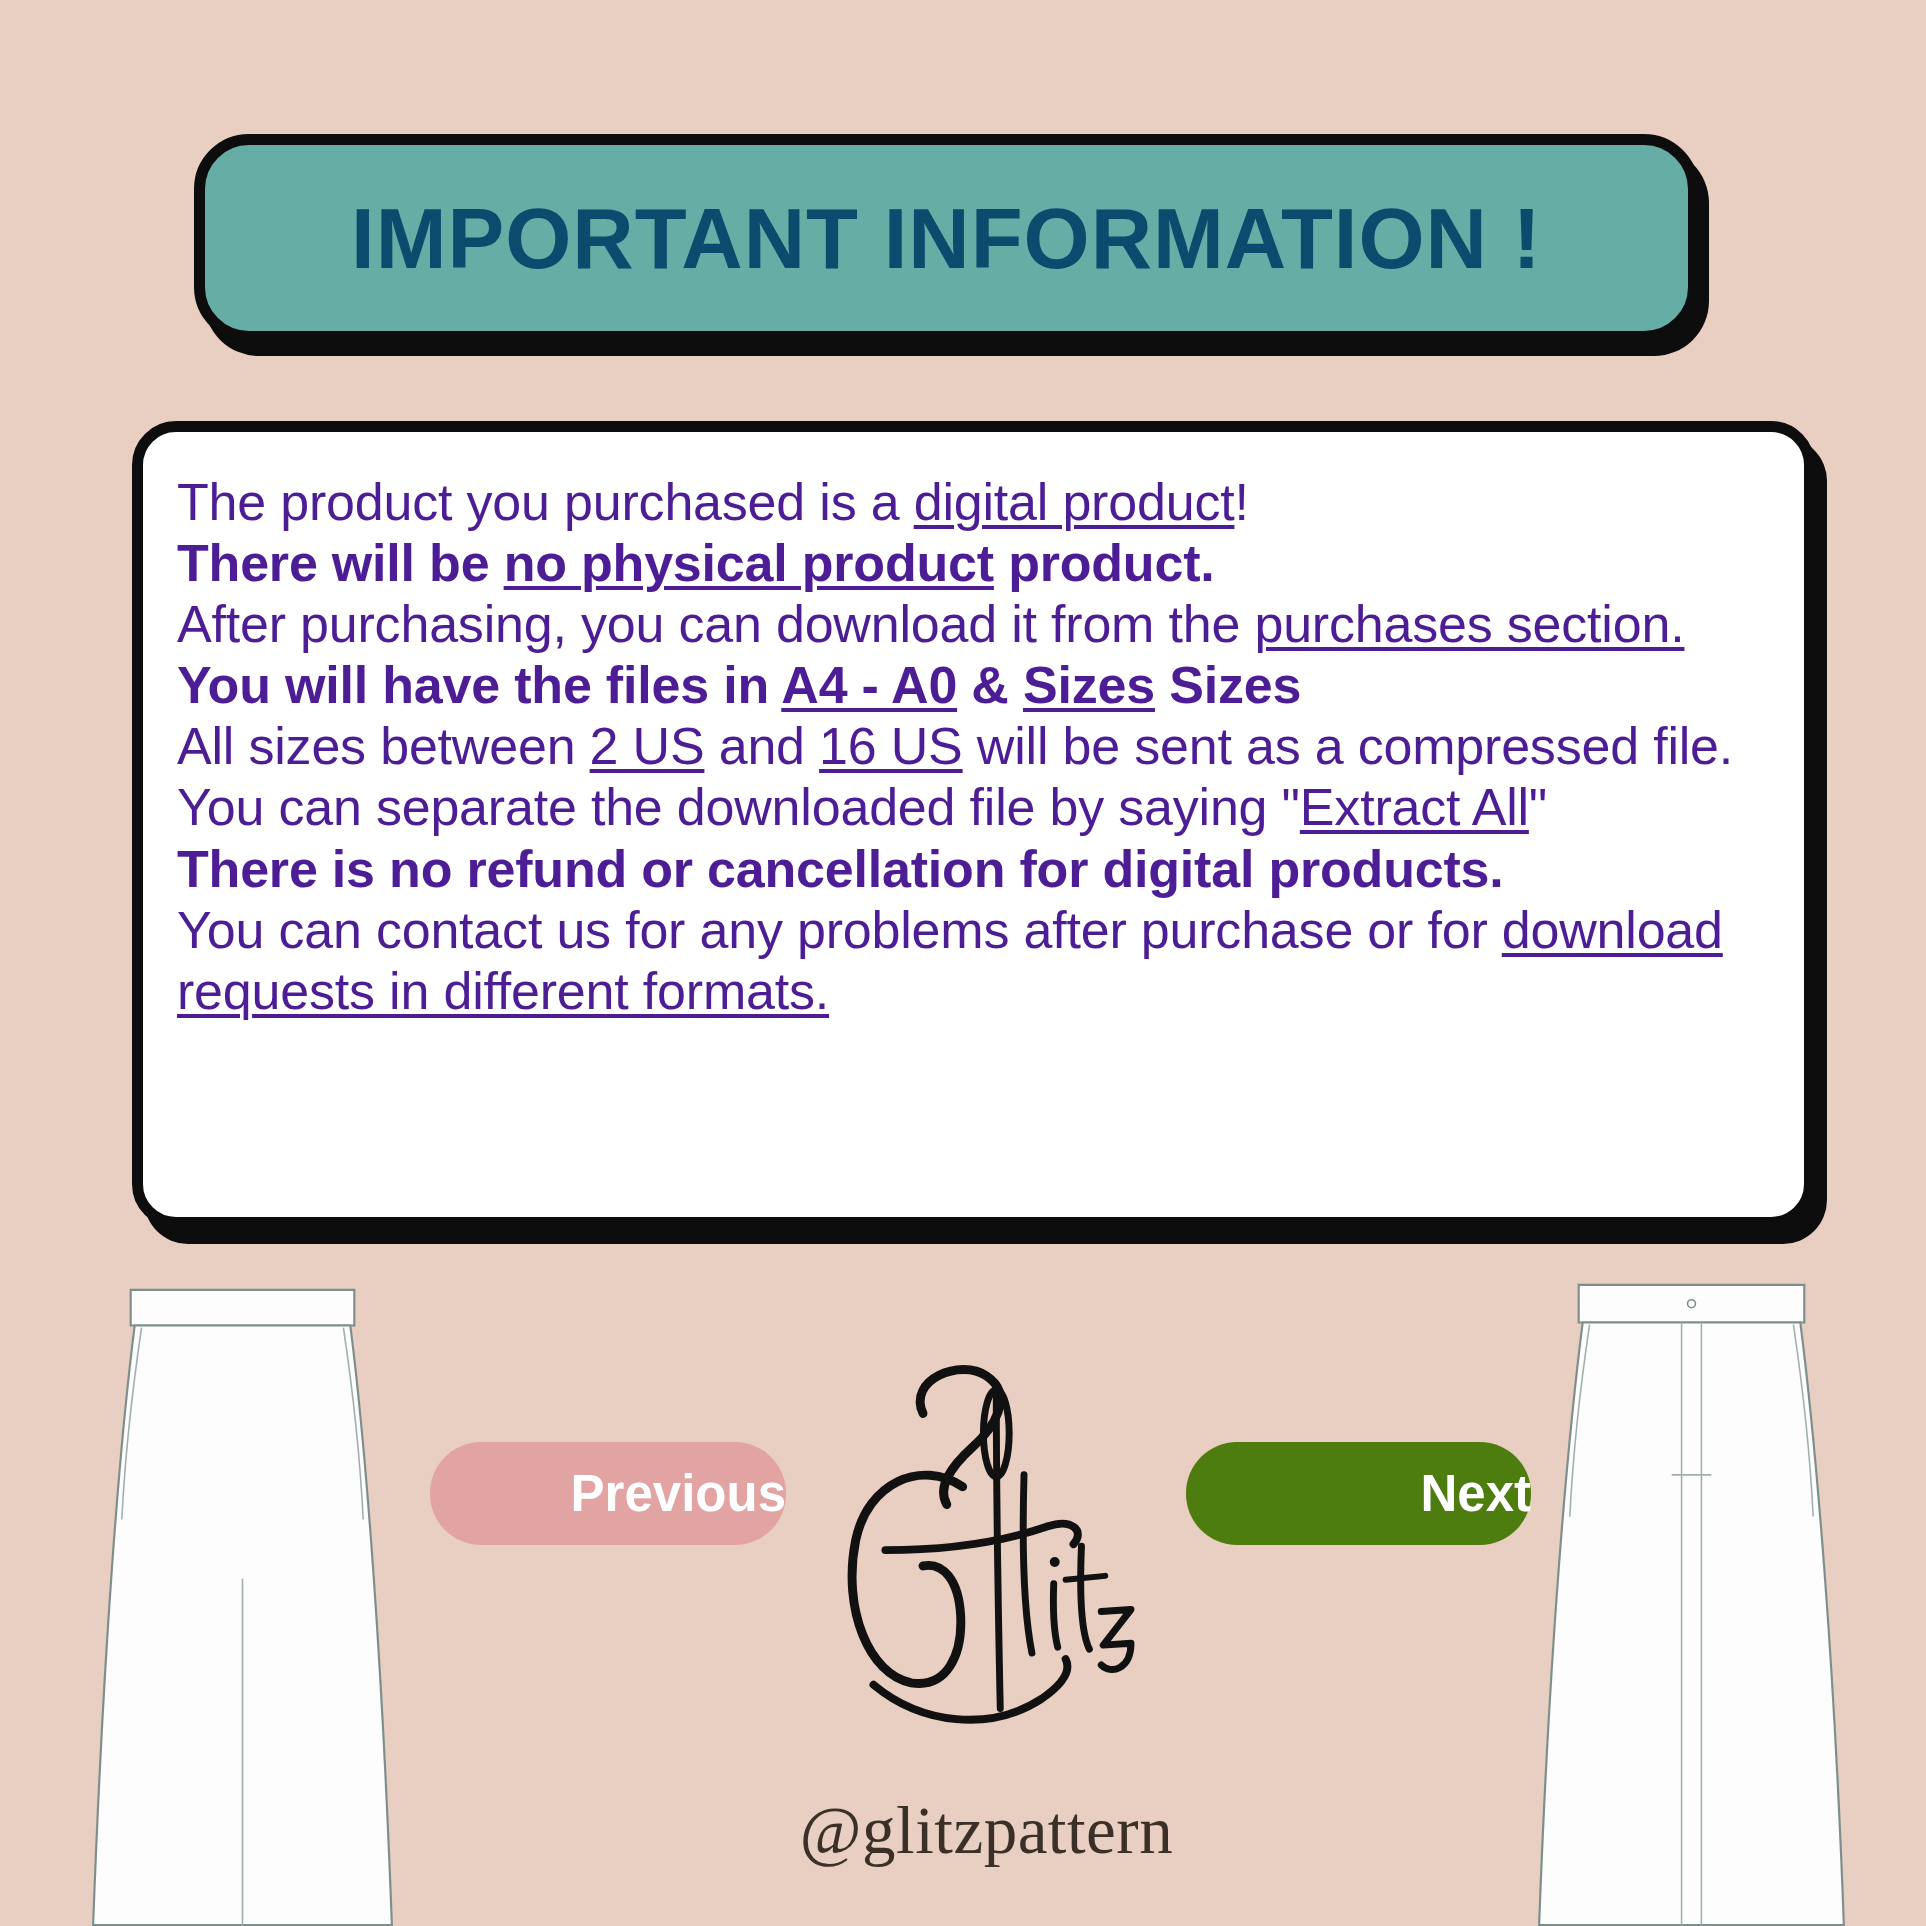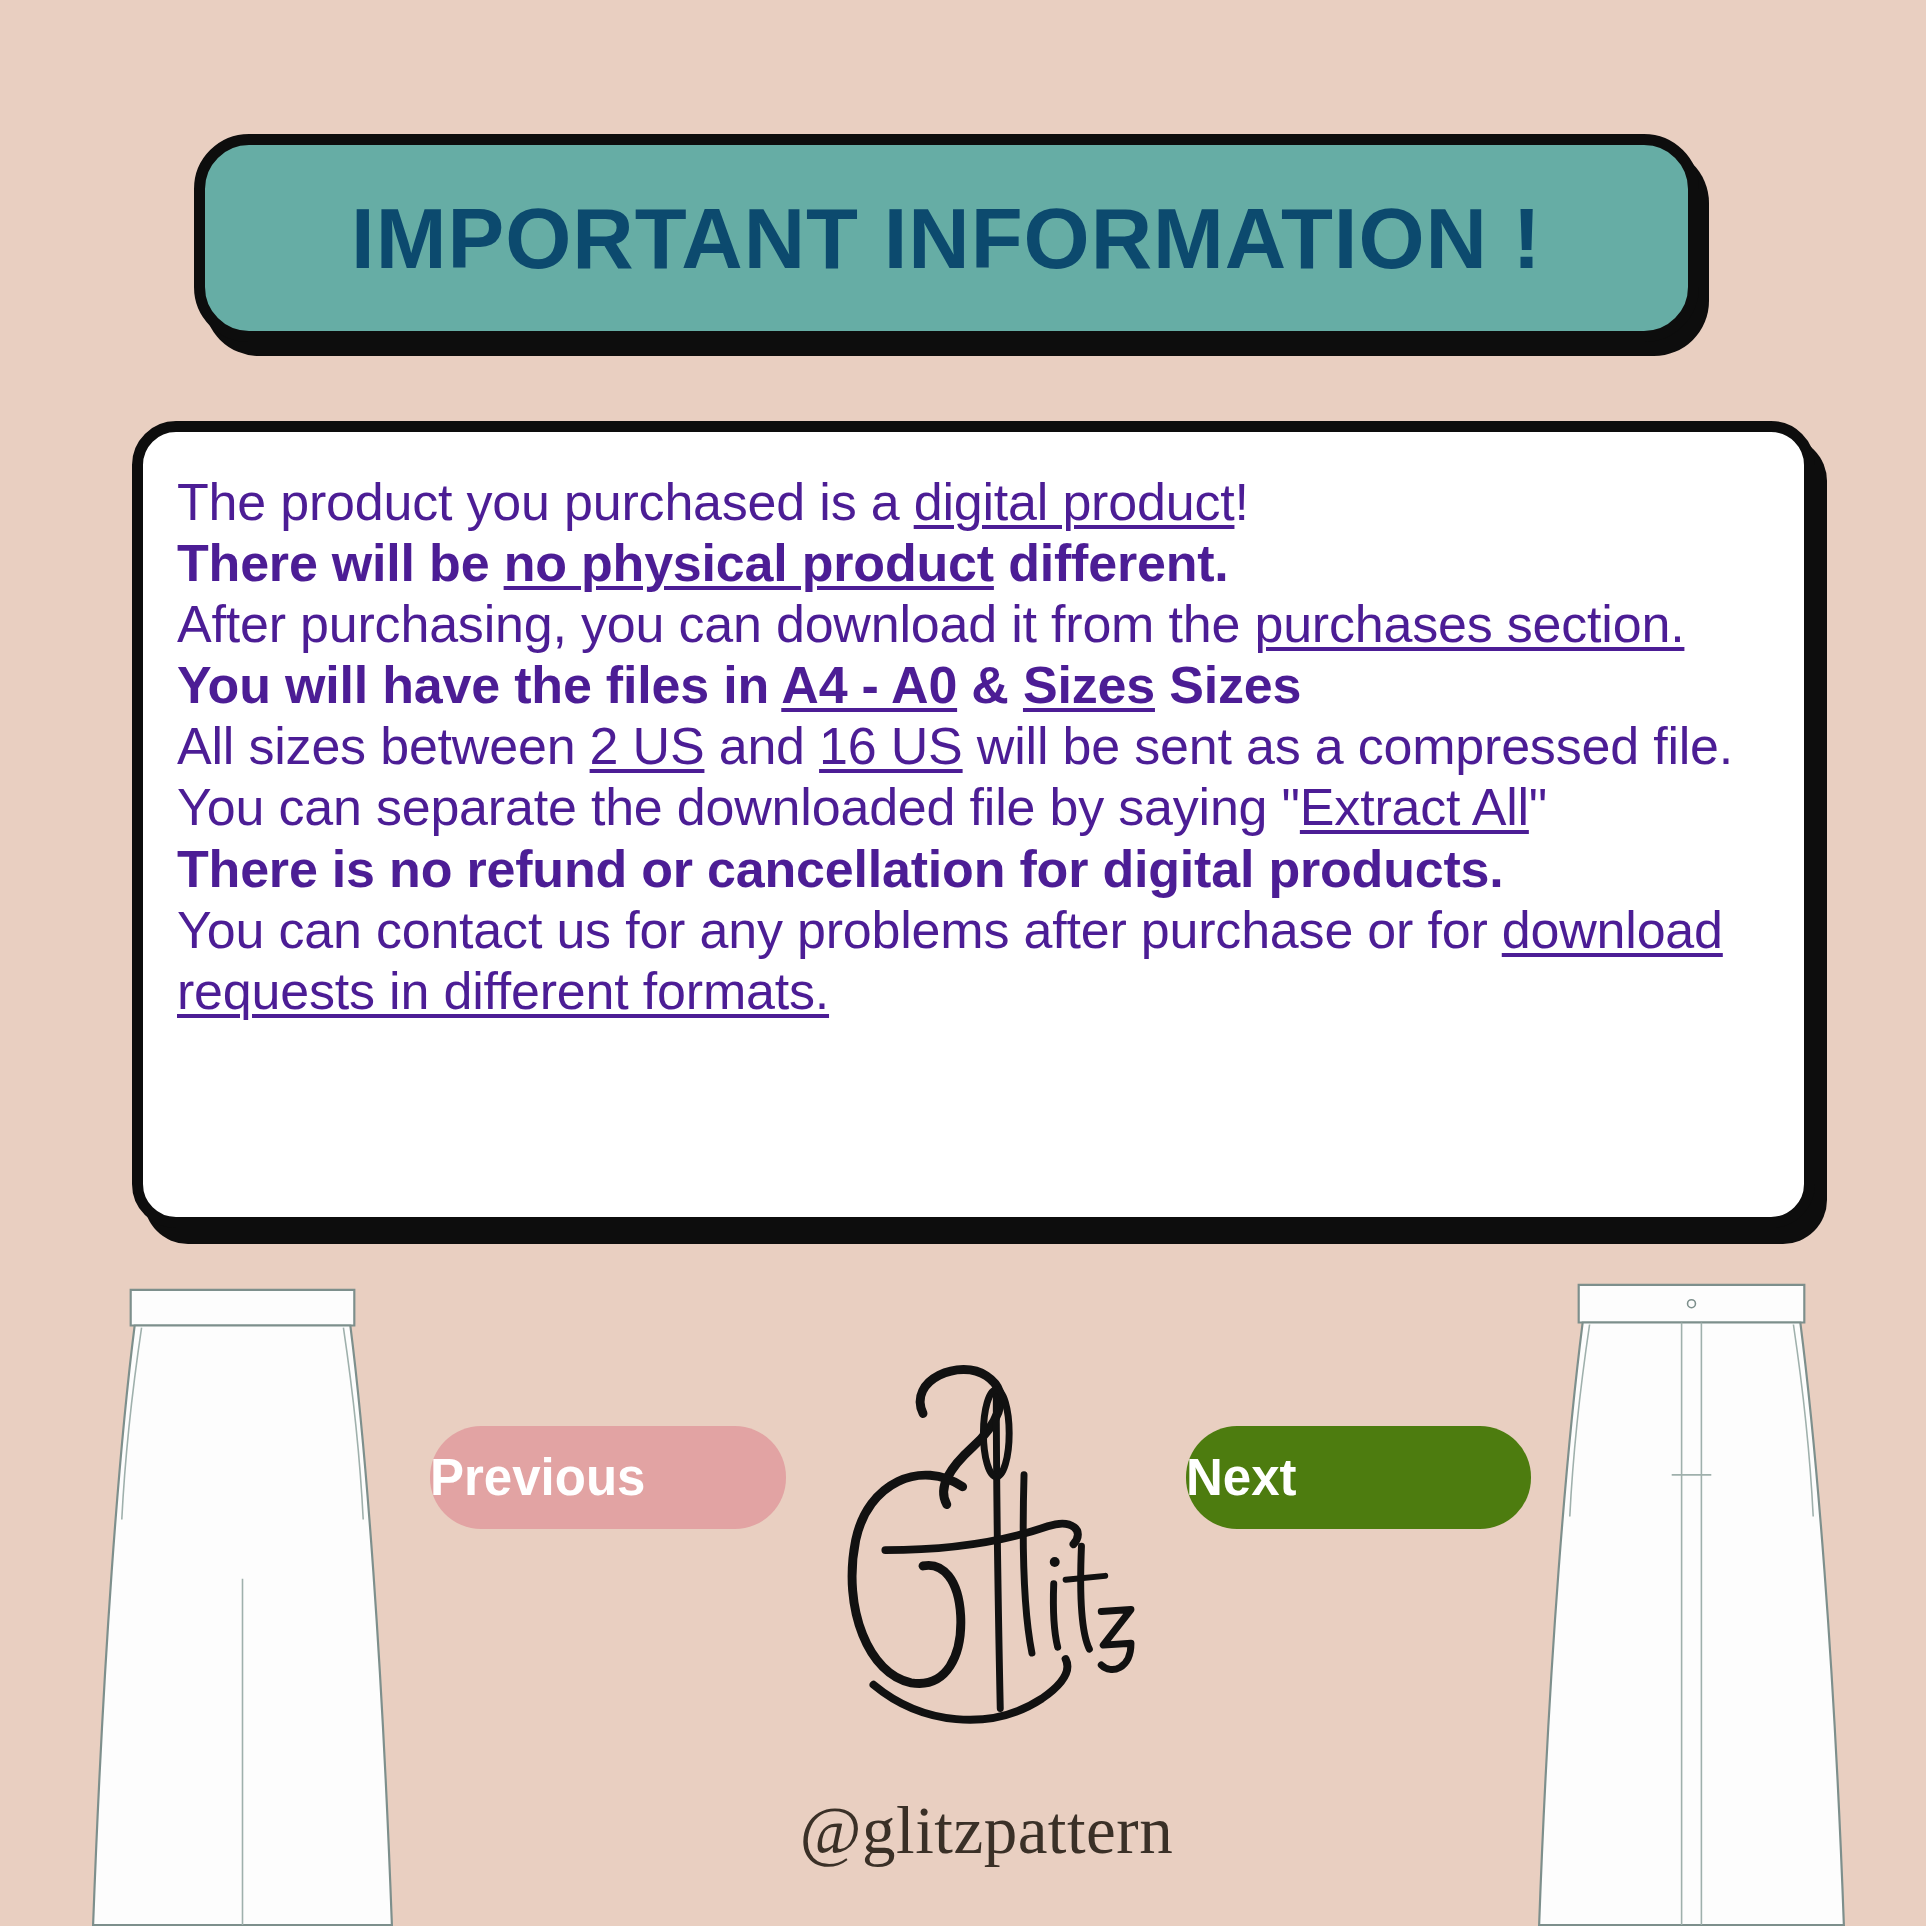--- a/index.html
+++ b/index.html
@@ -70,26 +70,27 @@
     text-underline-offset: 5px;
   }
 
   
   .nav-button {
     position: absolute;
     height: 103px;
     border-radius: 51px;
     display: flex;
     align-items: center;
-    justify-content: flex-start;
+    justify-content: flex-end;
     color: #ffffff;
     font-size: 51px;
     font-weight: 700;
     cursor: pointer;
     user-select: none;
+    margin-top: 16px;
   }
   #prev-button {
     left: 430px;
     top: 1426px;
     width: 356px;
     background: #e2a3a3;
   }
   #next-button {
     left: 1186px;
     top: 1426px;
@@ -137,21 +138,21 @@
 </head>
 <body>
 
 <div id="header-banner">
   <div id="header-title">IMPORTANT INFORMATION !</div>
 </div>
 
 <div id="info-card">
   <div id="info-lines">
       <div class="info-line"><span>The product you purchased is a </span><span class="u">digital product</span><span>!</span></div>
-      <div class="info-line bold"><span>There will be </span><span class="u">no physical product</span><span> different.</span></div>
+      <div class="info-line bold"><span>There will be </span><span class="u">no physical product</span><span> product.</span></div>
       <div class="info-line"><span>After purchasing, you can download it from the </span><span class="u">purchases section.</span></div>
       <div class="info-line bold"><span>You will have the files in </span><span class="u">A4 - A0</span><span> &amp; </span><span class="u">Sizes</span><span> Sizes</span></div>
       <div class="info-line"><span>All sizes between </span><span class="u">2 US</span><span> and </span><span class="u">16 US</span><span> will be sent as a compressed file. You can separate the downloaded file by saying "</span><span class="u">Extract All</span><span>"</span></div>
       <div class="info-line bold"><span>There is no refund or cancellation for digital products.</span></div>
       <div class="info-line"><span>You can contact us for any problems after purchase or for </span><span class="u">download requests in different formats.</span></div>
     </div>
 </div>
 
 <svg id="skirt-left" viewBox="0 0 310 660" xmlns="http://www.w3.org/2000/svg">
   <g fill="#fdfdfd" stroke="#7d8f8c" stroke-width="2.2">

